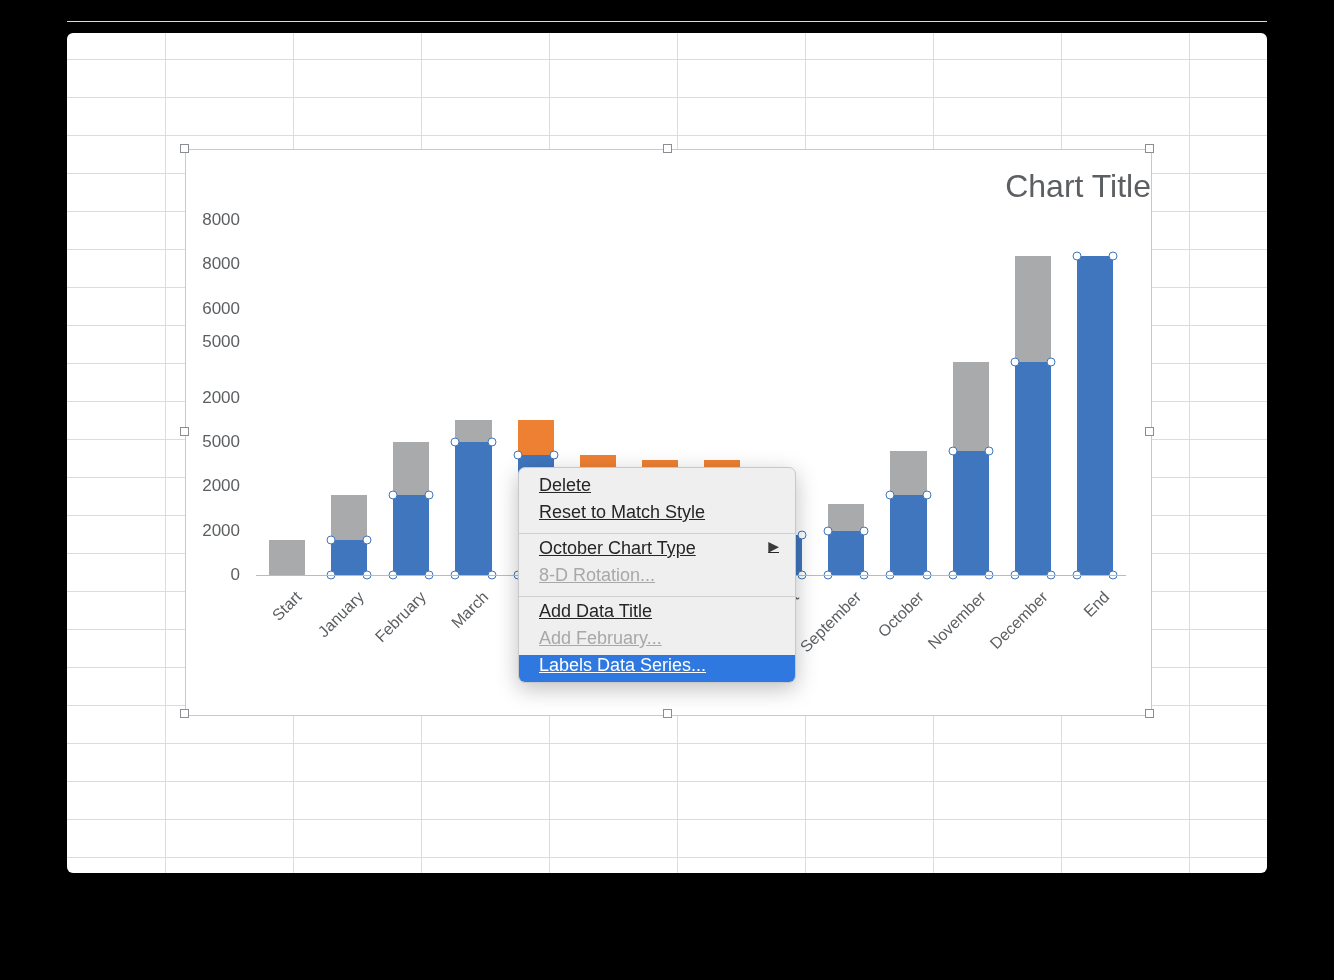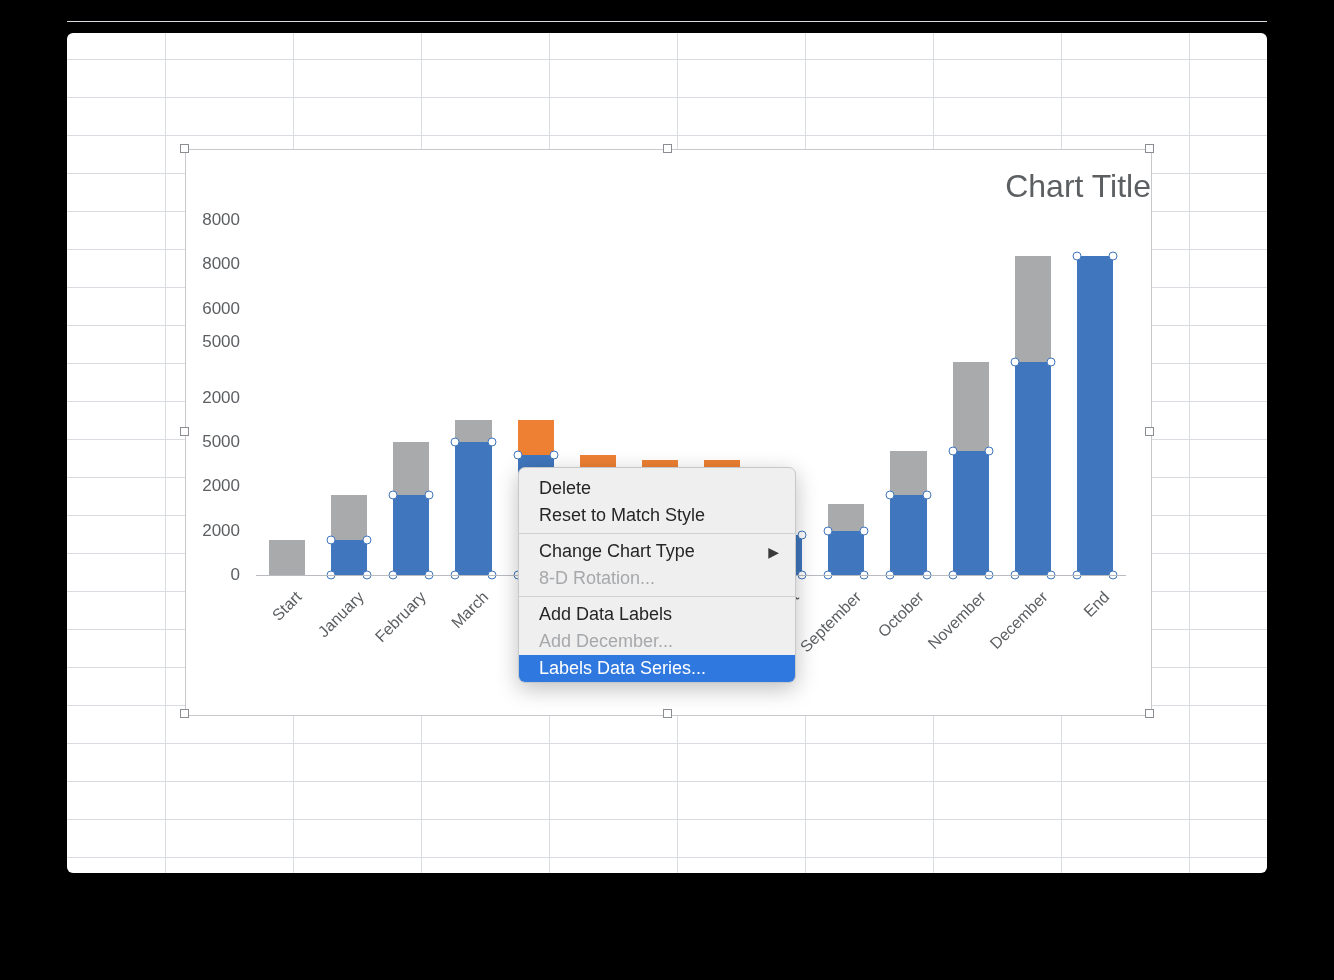--- a/index.html
+++ b/index.html
@@ -20,21 +20,21 @@
   .bar{position:absolute;bottom:0;}
   .bar.blue{background:#3f76bd;}
   .bar.grey{background:#a9aaac;}
   .bar.orange{background:#ee8033;}
   .sel-dot{position:absolute;width:9px;height:9px;border:1.5px solid #3f76bd;background:#fff;border-radius:50%;box-sizing:border-box;transform:translate(-50%,-50%);}
   .xlabels{position:absolute;left:70px;top:430px;width:870px;height:80px;}
   .xlabel{position:absolute;font-size:16px;color:#5c5f62;white-space:nowrap;transform:rotate(-45deg);transform-origin:right top;text-align:right;}
   
   .menu{position:absolute;left:451px;top:434px;width:276px;background:#efeff0;border:1px solid #c7c8ca;border-radius:7px;box-shadow:0 6px 22px rgba(0,0,0,.25);overflow:hidden;}
   .menu .sep{height:1px;background:#cfd0d2;margin:4px 0;}
-  .menu .mi{display:flex;align-items:center;justify-content:space-between;height:27px;padding:0 16px 0 20px;font-size:18px;color:#262626;cursor:default;}
+  .menu .mi{display:flex;justify-content:space-between;height:27px;padding:0 16px 0 20px;font-size:18px;color:#262626;cursor:default;text-decoration:underline;}
   .menu .mi.disabled{color:#a6a8aa;}
   .menu .mi.highlight{background:#2f78e0;color:#fff;}
   .menu .submenu-arrow{font-size:14px;color:#3a3a3a;}
   .menu .pad-top{height:7px;}
 </style>
 </head>
 <body>
 
 <div class="stage">
   <div class="gridlines" id="gridlines">
@@ -204,33 +204,33 @@
         <div class="mi">
           <span>Delete</span>
         </div>
         <div class="mi">
           <span>Reset to Match Style</span>
         </div>
       </div>
     <div class="sep"></div>
     <div id="menu-g2">
         <div class="mi">
-          <span>Change Chart Type</span>
+          <span>October Chart Type</span>
           <span class="submenu-arrow">▶</span>
         </div>
         <div class="mi disabled">
           <span>8-D Rotation...</span>
         </div>
       </div>
     <div class="sep"></div>
     <div id="menu-g3">
         <div class="mi">
-          <span>Add Data Labels</span>
+          <span>Add Data Title</span>
         </div>
         <div class="mi disabled">
-          <span>Add December...</span>
+          <span>Add February...</span>
         </div>
         <div class="mi highlight">
           <span>Labels Data Series...</span>
         </div>
       </div>
   </div>
 </div>
 
 </body></html>

